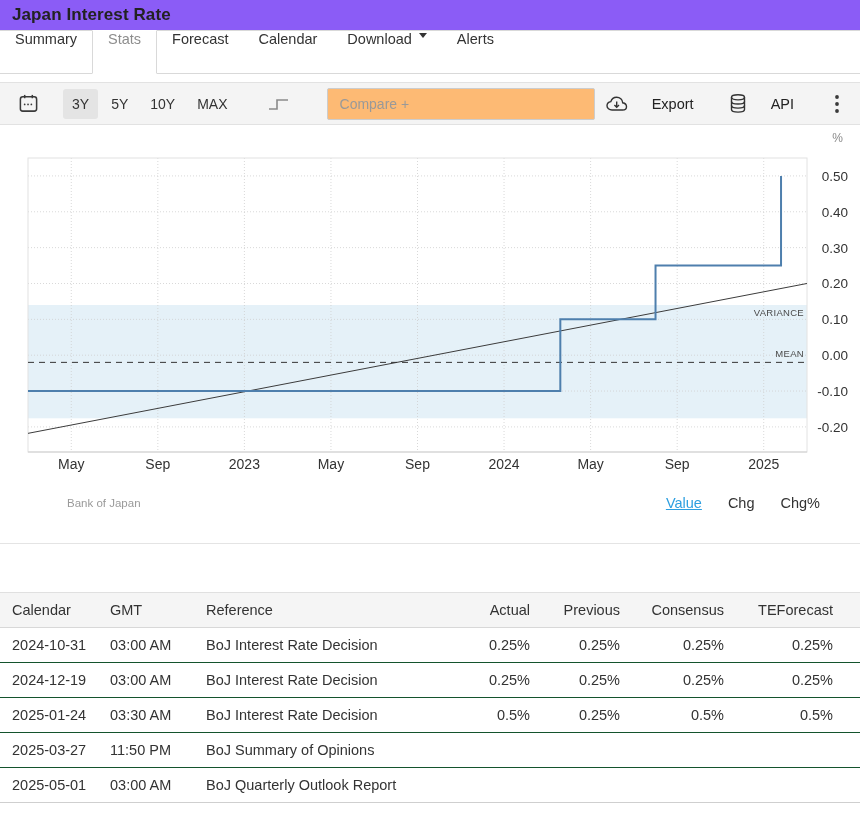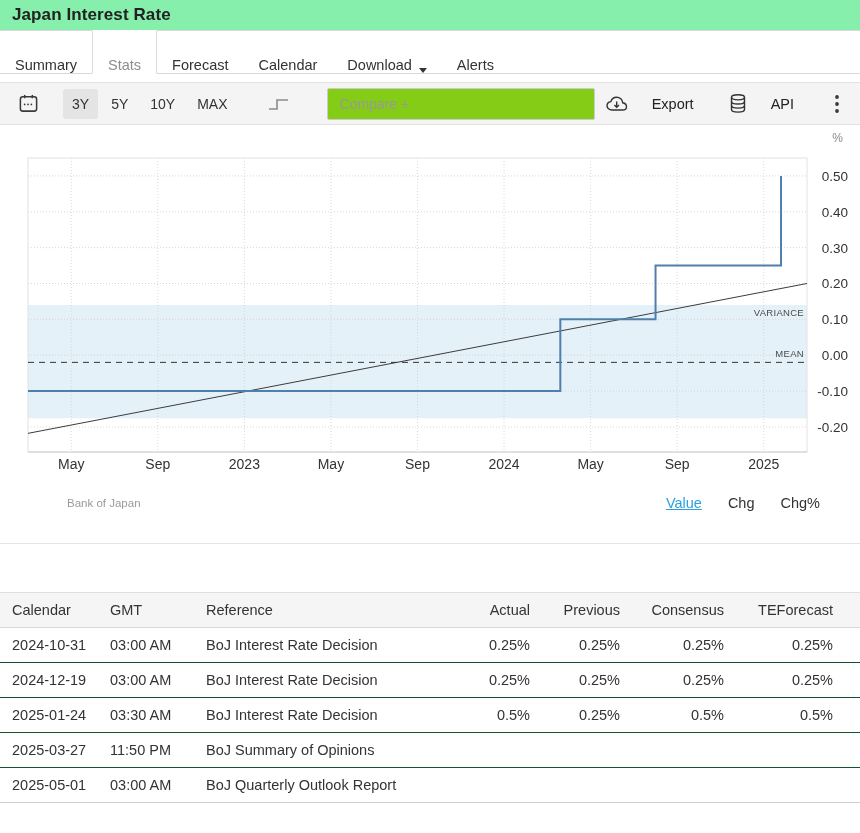--- a/index.html
+++ b/index.html
@@ -1,39 +1,39 @@
 <!DOCTYPE html>
 <html><head>
 <meta charset="utf-8">
 <style>
   * { margin:0; padding:0; box-sizing:border-box; }
   html,body { width:860px; height:833px; background:#fff; font-family:"Liberation Sans", sans-serif; color:#333; overflow:hidden; }
 
   
-  .titlebar { height:30px; background:#86efac; display:flex; align-items:center; padding-left:12px; }
+  .titlebar { height:30px; background:#8b5cf6; display:flex; align-items:center; padding-left:12px; }
   .titlebar h1 { font-size:17px; font-weight:bold; color:#222; letter-spacing:.1px; }
 
   
   .tabs { display:flex; height:44px; align-items:stretch; background:#fff; font-size:14.5px; }
-  .tab { display:flex; align-items:flex-end; gap:7px; padding:0 15px; color:#333; cursor:pointer;
+  .tab { display:flex; align-items:flex-start; gap:7px; padding:0 15px; color:#333; cursor:pointer;
          border-top:1px solid #d9d9d9; border-bottom:1px solid #d9d9d9; }
   .tab.active { border-top:1px solid transparent; border-bottom:1px solid transparent;
                 border-left:1px solid #d9d9d9; border-right:1px solid #d9d9d9; color:#8d8d8d; }
   .tabs .filler { flex:1; border-top:1px solid #d9d9d9; border-bottom:1px solid #d9d9d9; }
   .caret { width:0; height:0; border-left:4.5px solid transparent; border-right:4.5px solid transparent; border-top:5px solid #333; margin-top:2px; }
 
   
   .toolbar { margin-top:8px; height:43px; background:#f4f4f4; border-top:1px solid #e2e2e2; border-bottom:1px solid #e2e2e2;
              display:flex; align-items:center; padding:0 14px; }
   .icon-btn { background:none; border:none; cursor:pointer; display:flex; align-items:center; padding:4px; }
   .ranges { display:flex; align-items:center; gap:4px; margin-left:20px; font-size:14px; }
   .range { border:none; background:none; font-family:inherit; font-size:14px; color:#333; padding:7px 9px; border-radius:3px; cursor:pointer; }
   .range.active { background:#e4e4e4; }
   .stepline-btn { margin-left:26px; }
-  .compare { margin-left:32px; width:268px; height:32px; border:1px solid #ccc; border-radius:2px; background:#84cc16;
+  .compare { margin-left:32px; width:268px; height:32px; border:1px solid #ccc; border-radius:2px; background:#fdba74;
              font-family:inherit; font-size:14px; color:#333; padding:0 12px; }
   .compare::placeholder { color:#999; }
   .tool-right { margin-left:auto; display:flex; align-items:center; gap:34px; }
   .tool-link { display:flex; align-items:center; gap:23px; background:none; border:none; font-family:inherit; font-size:14.5px; color:#222; cursor:pointer; }
   .kebab { padding:2px 6px; }
 
   
   .chart-card { background:#fff; border-bottom:1px solid #e4e4e4; padding-bottom:26px; }
   .chart-footer { display:flex; align-items:center; margin-top:12px; height:28px;padding-left:32px; }
   .source { margin-left:35px; font-size:11.5px; color:#9a9a9a; }

